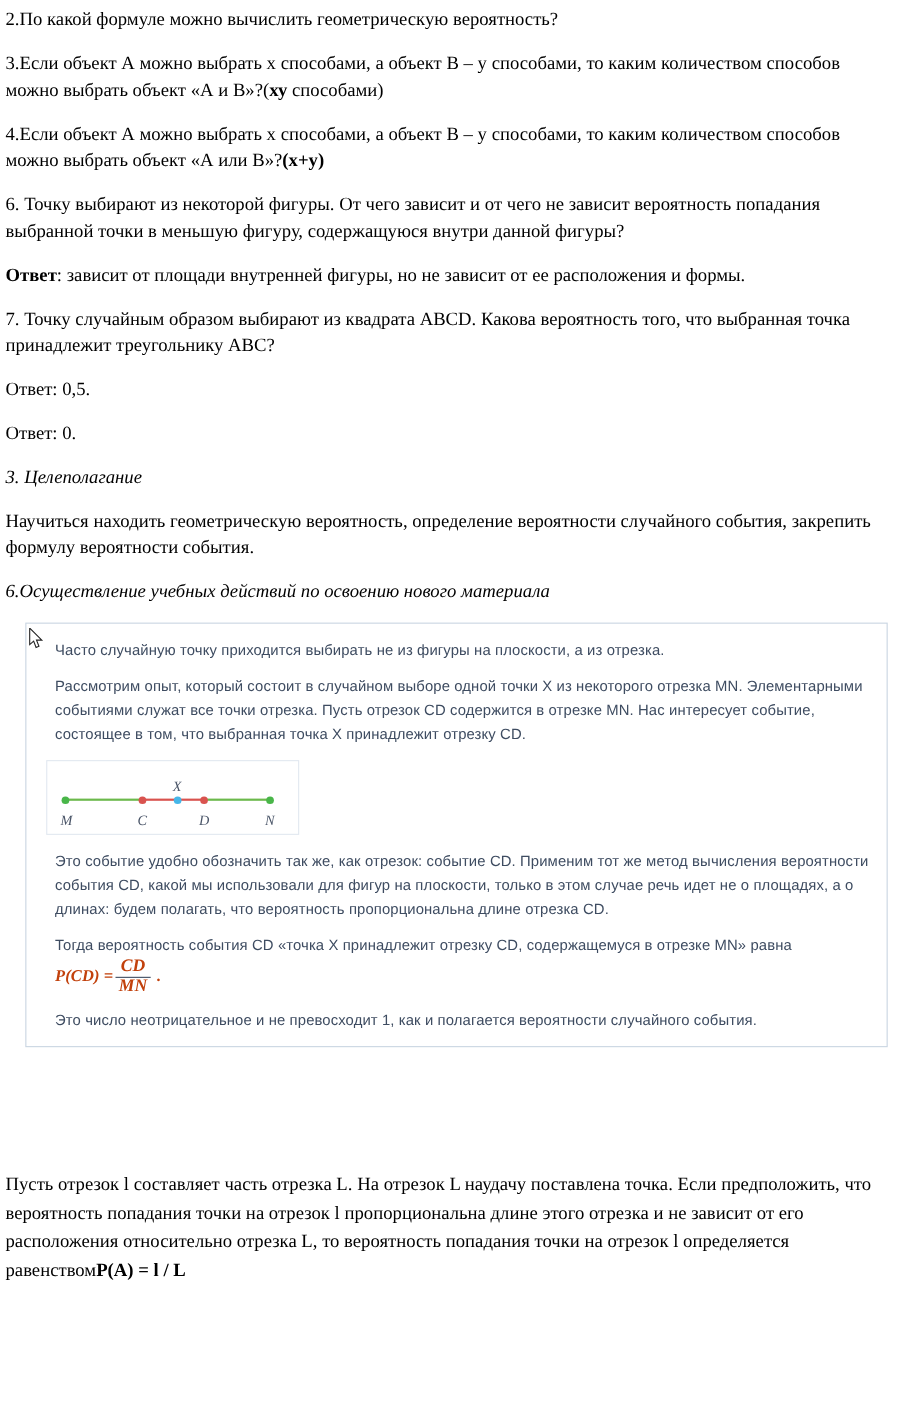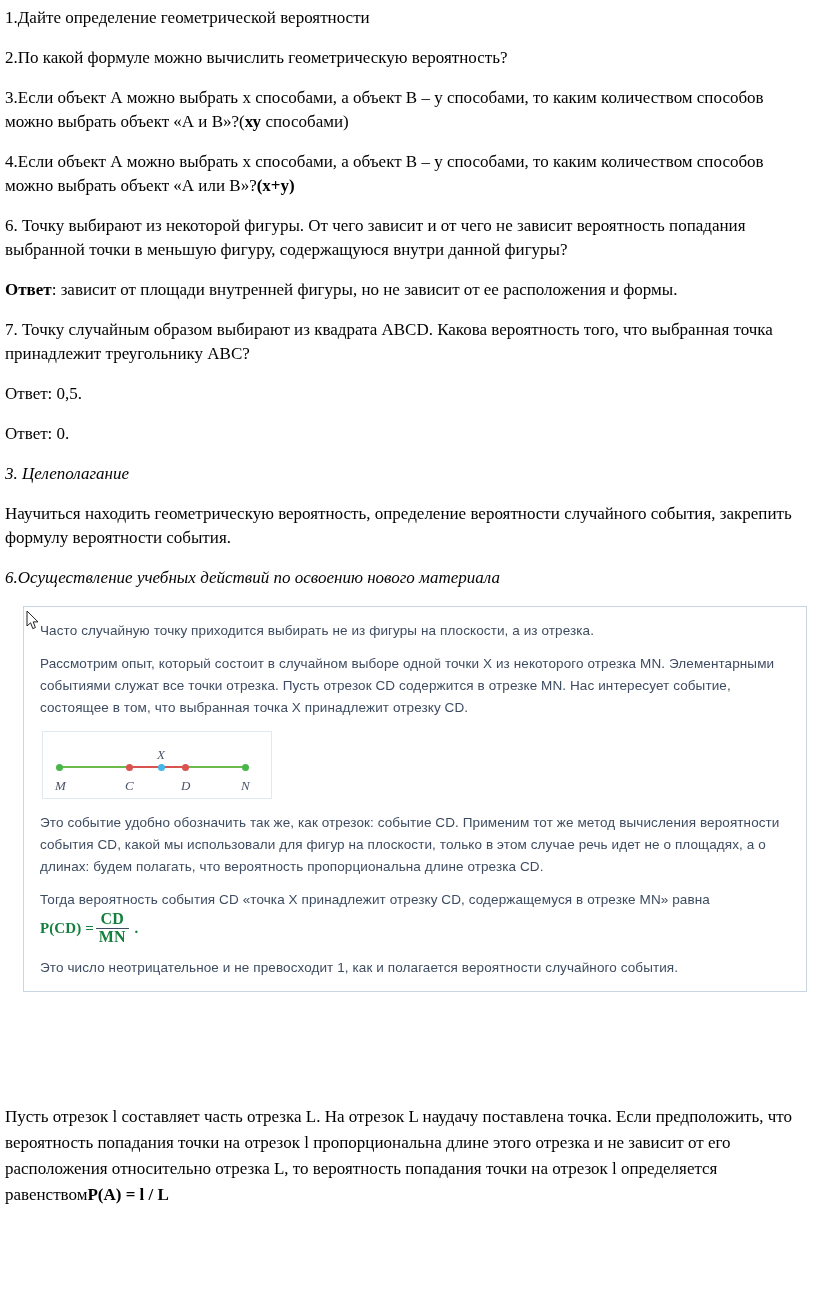--- a/index.html
+++ b/index.html
@@ -25,21 +25,21 @@
     width: 752px;
     border: 1px solid #c9d5e2;
     background: #ffffff;
     padding: 13px 14px 12px 16px;
     font-family: "Liberation Sans", sans-serif;
     font-size: 13.5px;
     line-height: 22px;
     color: #3e4c61;
     letter-spacing: 0.1px;
   }
-  .shot .spara { margin: 0 0 11px 0; }
+  .shot .spara { margin: 0 0 11px 10px; }
   .shot .spara:last-child { margin-bottom: 0; }
   .cursor-icon { position: absolute; left: 2px; top: 4px; }
 
   
   .diagram-box {
     width: 204px;
     border: 1px solid #e2e8f0;
     background: #ffffff;
     padding: 18px 12px 4px 12px;
     margin: 12px 0 13px 2px;
@@ -55,40 +55,39 @@
   .nl-label {
     position: absolute; top: 25px;
     font-family: "Liberation Serif", serif;
     font-style: italic; font-size: 13px; color: #4a5568;
   }
   .nl-label-x { top: -6px; }
 
   
   .formula {
     font-family: "Liberation Serif", serif;
-    font-weight: bold;
-    font-size: 15px; color: #15803d;
+    font-style: italic; font-weight: bold;
+    font-size: 15px; color: #c2410c;
     white-space: nowrap;
   }
   .frac {
     display: inline-block; vertical-align: -0.55em;
     text-align: center; font-size: 16px; line-height: 1.05;
     margin: 0 2px;
   }
   .frac .num { display: block; padding: 0 3px; border-bottom: 1.2px solid #3e4c61; }
   .frac .den { display: block; padding: 0 3px; }
 
   .closing { margin-top: 112px; line-height: 26px; }
 </style>
 </head>
 <body>
 
 <div class="doc">
 
-  <p class="para"><span>1.Дайте определение геометрической вероятности</span></p>
 
   <p class="para"><span>2.По какой формуле можно вычислить геометрическую вероятность?</span></p>
 
   <p class="para"><span>3.Если объект А можно выбрать х способами, а объект В – у способами, то каким количеством способов можно выбрать объект «А и В»?(</span><span class="bold">ху</span><span> способами)</span></p>
 
   <p class="para"><span>4.Если объект А можно выбрать х способами, а объект В – у способами, то каким количеством способов можно выбрать объект «А или В»?</span><span class="bold">(х+у)</span></p>
 
   <p class="para"><span>6. Точку выбирают из некоторой фигуры. От чего зависит и от чего не зависит вероятность попадания выбранной точки в меньшую фигуру, содержащуюся внутри данной фигуры?</span></p>
 
   <p class="para"><span class="bold">Ответ</span><span>: зависит от площади внутренней фигуры, но не зависит от ее расположения и формы.</span></p>

